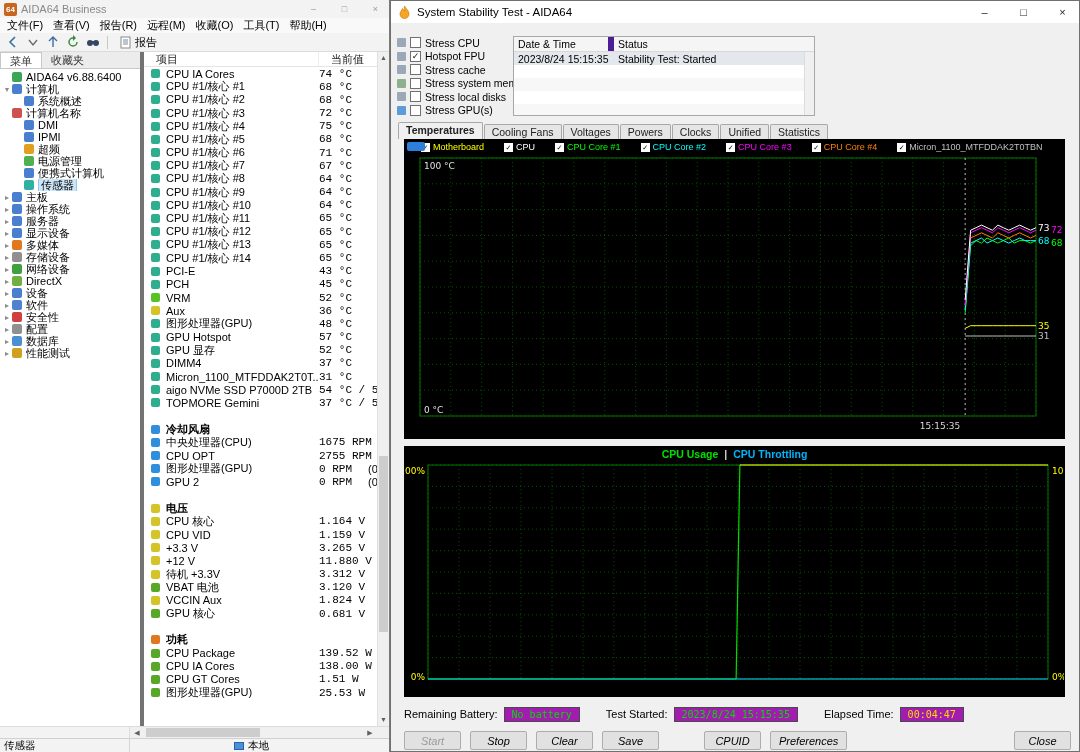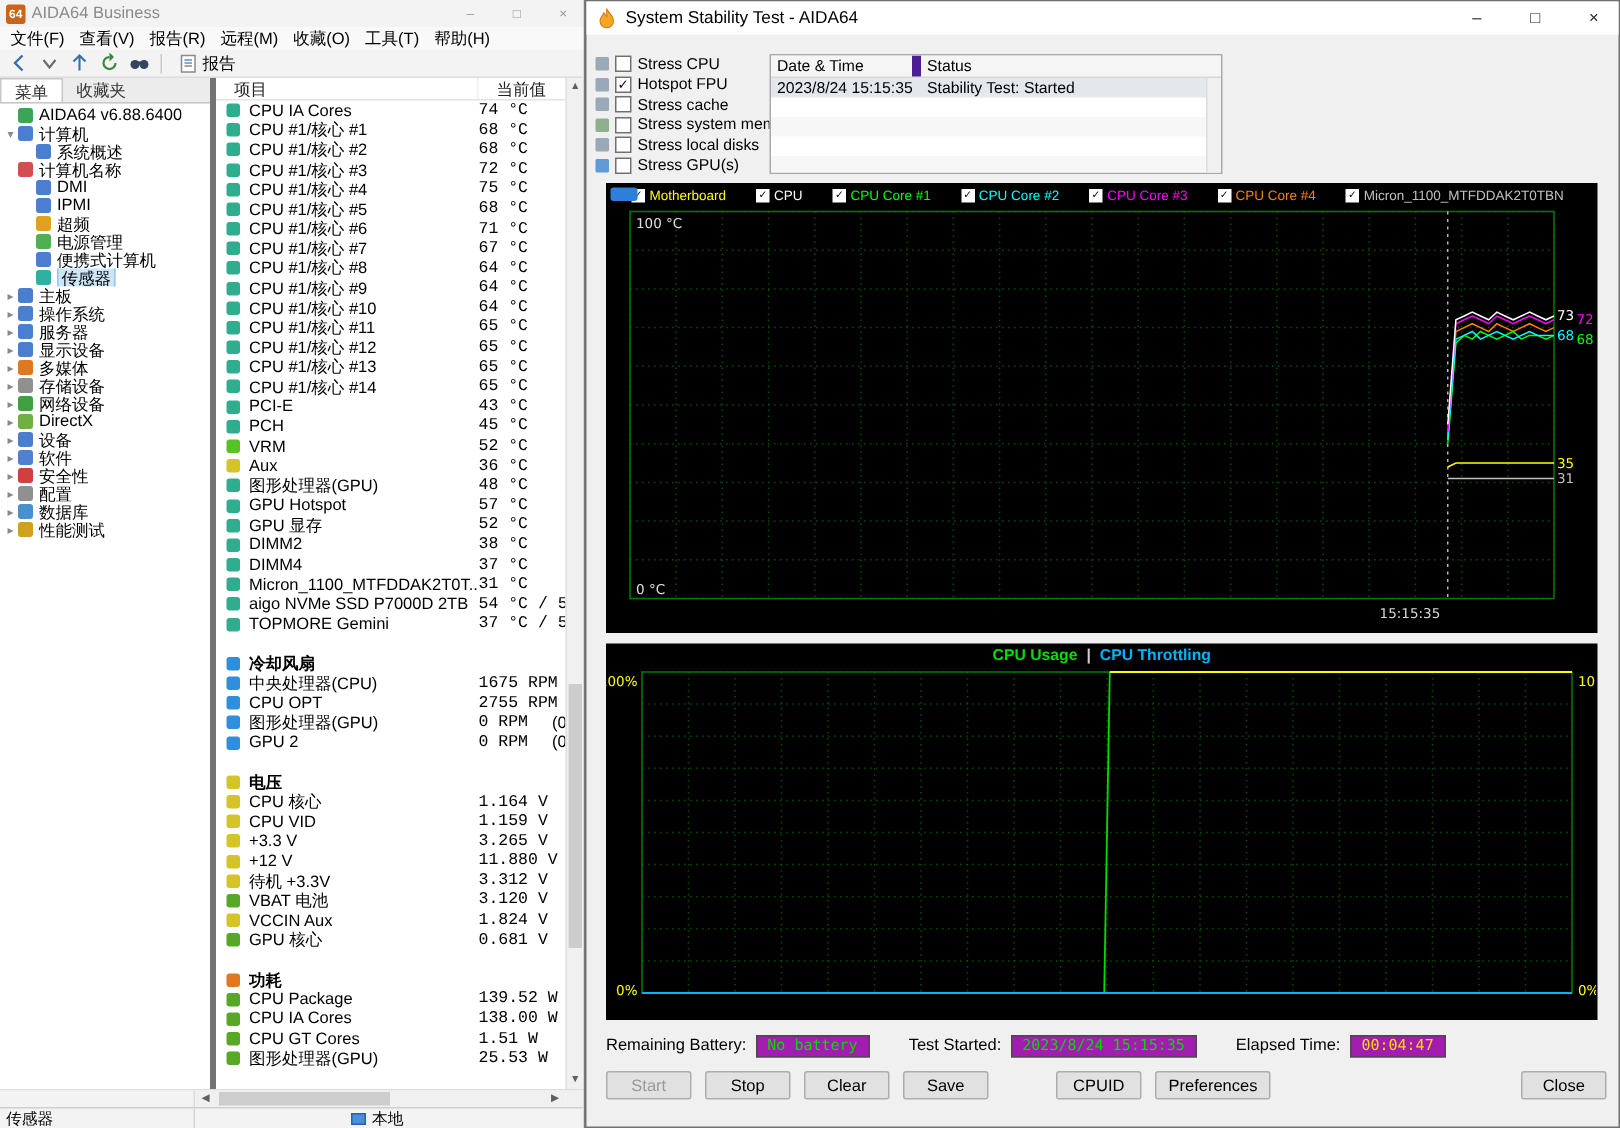--- a/index.html
+++ b/index.html
@@ -88,21 +88,21 @@
   .legend-item { display:flex; align-items:center; gap:3px; font-size:9px; }
   .legend-cb { width:9px; height:9px; background:#fff; font-size:7px; line-height:9px; text-align:center; color:#000; flex:none; }
   .usage-header { height:16px; display:flex; justify-content:center; align-items:center; gap:6px; font-size:10.5px; font-weight:bold; }
   svg { display:block; }
   svg text { font-family:"DejaVu Sans",sans-serif; }
   .status-row { height:34px; display:flex; align-items:center; padding:0 8px 0 13px; font-size:11px; flex:none; }
   .lcd { background:#a21caf; font-family:"DejaVu Sans Mono",monospace; font-size:10px; padding:1px 7px; border:1px solid #4a4a4a; margin-left:6px; white-space:nowrap; }
   .lcd.green { color:#00dc00; }
   .lcd.yellow { color:#ffdc00; }
   .sr-gap { width:26px; flex:none; }
-  .button-row { height:22px; display:flex; gap:9px; padding:0 8px 2px 13px; flex:none; align-items:flex-start; }
+  .button-row { height:22px; display:flex; gap:9px; padding:0 8px 2px 13px; flex:none; align-items:flex-start;font-style:italic; }
   .btn { min-width:57px; height:19px; background:#e1e1e1; border:1px solid #adadad; font-size:11px; display:flex; align-items:center; justify-content:center; padding:0 8px; border-radius:2px; }
   .btn.disabled { color:#9a9a9a; }
   .btn.right { margin-left:auto; }
 </style>
 </head>
 <body>
 
 <div id="desktop">
 
   <section id="left-window">
@@ -406,25 +406,20 @@
               <span class="name">GPU Hotspot</span>
               <span class="val">57 °C</span>
             </div>
             <div class="srow">
               <span class="icon" style="background: rgb(47, 174, 143);"></span>
               <span class="name">GPU 显存</span>
               <span class="val">52 °C</span>
             </div>
             <div class="srow">
               <span class="icon" style="background: rgb(47, 174, 143);"></span>
-              <span class="name">DIMM2</span>
-              <span class="val">38 °C</span>
-            </div>
-            <div class="srow">
-              <span class="icon" style="background: rgb(47, 174, 143);"></span>
               <span class="name">DIMM4</span>
               <span class="val">37 °C</span>
             </div>
             <div class="srow">
               <span class="icon" style="background: rgb(47, 174, 143);"></span>
               <span class="name">Micron_1100_MTFDDAK2T0T...</span>
               <span class="val">31 °C</span>
             </div>
             <div class="srow">
               <span class="icon" style="background: rgb(47, 174, 143);"></span>
@@ -620,20 +615,29 @@
             </div>
             <div class="lt-row"></div>
             <div class="lt-row stripe"></div>
             <div class="lt-row"></div>
             <div class="lt-row stripe"></div>
           </div>
         <div class="lt-scroll"></div>
       </div>
     </div>
 
+    <div class="tabstrip" id="tabstrip">
+        <span class="tab active">Temperatures</span>
+        <span class="tab">Cooling Fans</span>
+        <span class="tab">Voltages</span>
+        <span class="tab">Powers</span>
+        <span class="tab">Clocks</span>
+        <span class="tab">Unified</span>
+        <span class="tab">Statistics</span>
+      </div>
 
     <div class="chart" id="temp-chart">
       <div class="legend-row" id="legend-row">
         <div class="legend-scroll"></div>
       <span class="legend-item">
             <span class="legend-cb">✓</span>
             <span style="color: rgb(255, 255, 0);">Motherboard</span>
           </span>
           <span class="legend-item">
             <span class="legend-cb">✓</span>

